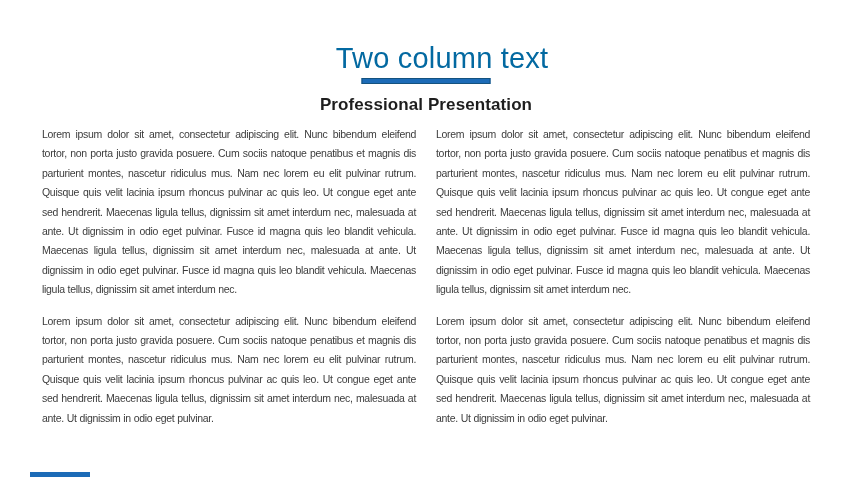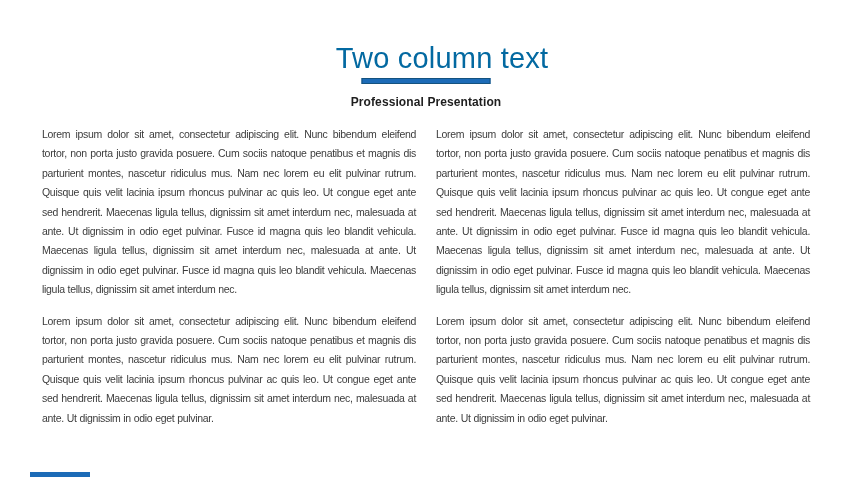--- a/index.html
+++ b/index.html
@@ -36,21 +36,21 @@
     height: 4px;
     background: #1c6bb7;
     border: 1px solid #14527f;
   }
   .subtitle {
     position: absolute;
     top: 95px;
     left: 0;
     width: 100%;
     text-align: center;
-    font-size: 12px;
+    font-size: 17px;
     font-weight: 700;
     letter-spacing: 0.1px;
     color: #1e1e1e;
   }
   .columns {
     position: absolute;
     top: 125px;
     left: 42px;
     right: 42px;
     display: grid;

